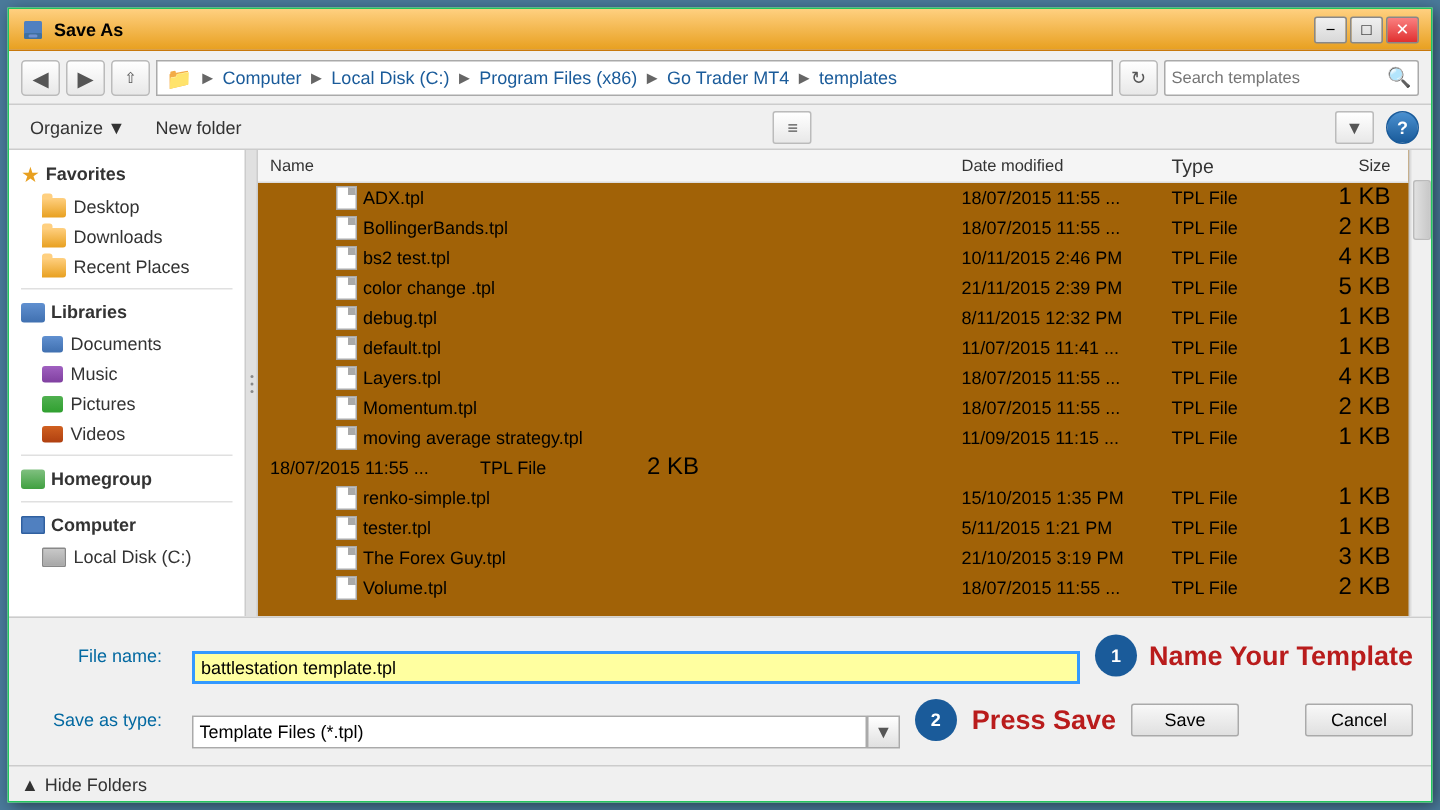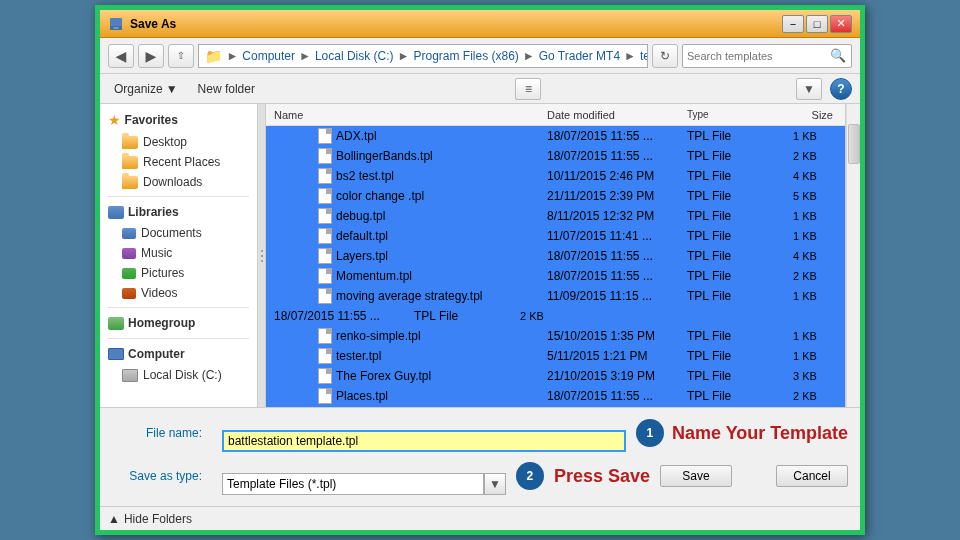--- a/index.html
+++ b/index.html
@@ -1,18 +1,18 @@
 <!DOCTYPE html>
 <html><head>
   <meta charset="utf-8">
   <style>
     * { box-sizing: border-box; margin: 0; padding: 0; font-family: 'Segoe UI', Arial, sans-serif; font-size: 12px; }
     body { background: #4a7a9b; display: flex; justify-content: center; align-items: center; height: 100vh; }
     
-    .dialog { width: 770px; height: 530px; background: #f0f0f0; border: 5px solid #22c55e; box-shadow: 2px 2px 10px rgba(0,0,0,0.5); display: flex; flex-direction: column; position: relative; }
+    .dialog { width: 950px; height: 530px; background: #f0f0f0; border: 1px solid #22c55e; box-shadow: 2px 2px 10px rgba(0,0,0,0.5); display: flex; flex-direction: column; position: relative; }
     
     
     .title-bar { background: linear-gradient(to bottom, #ffd080, #e8a020); height: 28px; display: flex; align-items: center; padding: 0 8px; border-bottom: 1px solid #c8780c; }
     .title-bar-icon { width: 16px; height: 16px; margin-right: 6px; }
     .title-bar-icon svg { width: 16px; height: 16px; }
     .title-bar-text { flex: 1; font-weight: bold; font-size: 12px; color: #000; }
     .title-bar-buttons { display: flex; gap: 2px; }
     .title-btn { width: 22px; height: 18px; border: 1px solid #888; background: linear-gradient(to bottom, #f0f0f0, #d8d8d8); cursor: pointer; display: flex; align-items: center; justify-content: center; font-size: 11px; border-radius: 2px; }
     .title-btn.close { background: linear-gradient(to bottom, #fa8080, #e03030); color: white; }
     
@@ -48,31 +48,31 @@
     .sidebar-item-label { font-size: 12px; color: #333; }
     .sidebar-divider { height: 1px; background: #e0e0e0; margin: 4px 8px; }
     .folder-icon { display: inline-block; width: 16px; height: 13px; background: linear-gradient(to bottom, #ffd080, #e8a020); border-radius: 0 2px 2px 0; position: relative; }
     .folder-icon::before { content: ''; position: absolute; top: -3px; left: 0; width: 7px; height: 4px; background: #ffd080; border-radius: 2px 2px 0 0; }
     .lib-icon { display: inline-block; width: 16px; height: 13px; background: linear-gradient(to bottom, #6090d0, #4070b0); border-radius: 2px; }
     .computer-icon { display: inline-block; width: 16px; height: 12px; background: #5080c0; border-radius: 1px; border: 1px solid #3060a0; }
     .disk-icon { display: inline-block; width: 16px; height: 13px; background: linear-gradient(to bottom, #c8c8c8, #a8a8a8); border-radius: 1px; border: 1px solid #888; }
     .group-icon { display: inline-block; width: 16px; height: 13px; background: linear-gradient(to bottom, #80c080, #40a040); border-radius: 2px; }
     
     
-    .file-list { flex: 1; background: #3b82f6; overflow-y: auto; border-right: 1px solid #ccc; }
+    .file-list { flex: 1; background: #a16207; overflow-y: auto; border-right: 1px solid #ccc; }
     .file-list-header { display: flex; align-items: center; padding: 0 8px; background: #f5f5f5; border-bottom: 1px solid #ddd; height: 22px; position: sticky; top: 0; }
     .col-name { flex: 1; font-size: 11px; color: #333; font-weight: normal; cursor: pointer; }
     .col-date { width: 140px; font-size: 11px; color: #333; cursor: pointer; }
-    .col-type { width: 90px; font-size: 10px; color: #333; cursor: pointer; }
+    .col-type { width: 90px; font-size: 13px; color: #333; cursor: pointer; }
     .col-size { width: 60px; font-size: 11px; color: #333; text-align: right; cursor: pointer; padding-right: 4px; }
     .file-row { display: flex; align-items: center; padding: 2px 8px; height: 20px; cursor: pointer; }
     .file-name { flex: 1; font-size: 12px; display: flex; align-items: center; gap: 4px; overflow: hidden; white-space: nowrap; margin-left: 44px; }
     .file-date { width: 140px; font-size: 12px; white-space: nowrap; }
     .file-type { width: 90px; font-size: 12px; }
-    .file-size { width: 60px; font-size: 11px; text-align: center; padding-right: 4px; }
+    .file-size { width: 60px; font-size: 16px; text-align: right; padding-right: 4px; }
     .tpl-icon { display: inline-block; width: 14px; height: 16px; background: white; border: 1px solid #aaa; position: relative; font-size: 7px; flex-shrink: 0; }
     .tpl-icon::after { content: ''; position: absolute; top: 0; right: 0; width: 4px; height: 4px; background: #aaa; border-left: 1px solid #aaa; border-bottom: 1px solid #aaa; }
     
     
     .bottom-area { background: #f0f0f0; border-top: 1px solid #ccc; padding: 6px 12px; }
     .form-row { display: flex; align-items: center; margin-bottom: 5px; }
     .form-label { width: 90px; text-align: right; margin-right: 20px; font-size: 12px; color: #0369a1; }
     .filename-input { flex: 1; height: 22px; border: 1px solid #aaa; background: #ffffa0; padding: 0 4px; font-size: 12px; outline: none; }
     .filename-input.highlighted { background: #ffffa0; border: 2px solid #3399ff; }
     .filetype-select { flex: 1; height: 22px; border: 1px solid #aaa; background: white; padding: 0 4px; font-size: 12px; }
@@ -167,25 +167,25 @@
         <div class="sidebar-section-header">
           <span class="sidebar-star">★</span>
           <span class="sidebar-section-title">Favorites</span>
         </div>
         <div class="sidebar-item">
           <span class="folder-icon"></span>
           <span class="sidebar-item-label">Desktop</span>
         </div>
         <div class="sidebar-item">
           <span class="folder-icon"></span>
+          <span class="sidebar-item-label">Downloads</span>
+        </div>
+        <div class="sidebar-item">
+          <span class="folder-icon"></span>
           <span class="sidebar-item-label">Recent Places</span>
-        </div>
-        <div class="sidebar-item">
-          <span class="folder-icon"></span>
-          <span class="sidebar-item-label">Downloads</span>
         </div>
       </div>
 
       <div class="sidebar-divider"></div>
 
       <div class="sidebar-section">
         <div class="sidebar-section-header">
           <span class="lib-icon"></span>
           <span class="sidebar-section-title">Libraries</span>
         </div>
@@ -355,21 +355,21 @@
         <span class="tpl-icon"></span>
         <span>The Forex Guy.tpl</span>
       </div>
       <div class="file-date">21/10/2015 3:19 PM</div>
       <div class="file-type">TPL File</div>
       <div class="file-size">3 KB</div>
     </div>
           <div class="file-row">
       <div class="file-name">
         <span class="tpl-icon"></span>
-        <span>Places.tpl</span>
+        <span>Volume.tpl</span>
       </div>
       <div class="file-date">18/07/2015 11:55 ...</div>
       <div class="file-type">TPL File</div>
       <div class="file-size">2 KB</div>
     </div>
         </div>
     </div>
 
     <div class="scrollbar-track">
       <div class="scrollbar-thumb"></div>

